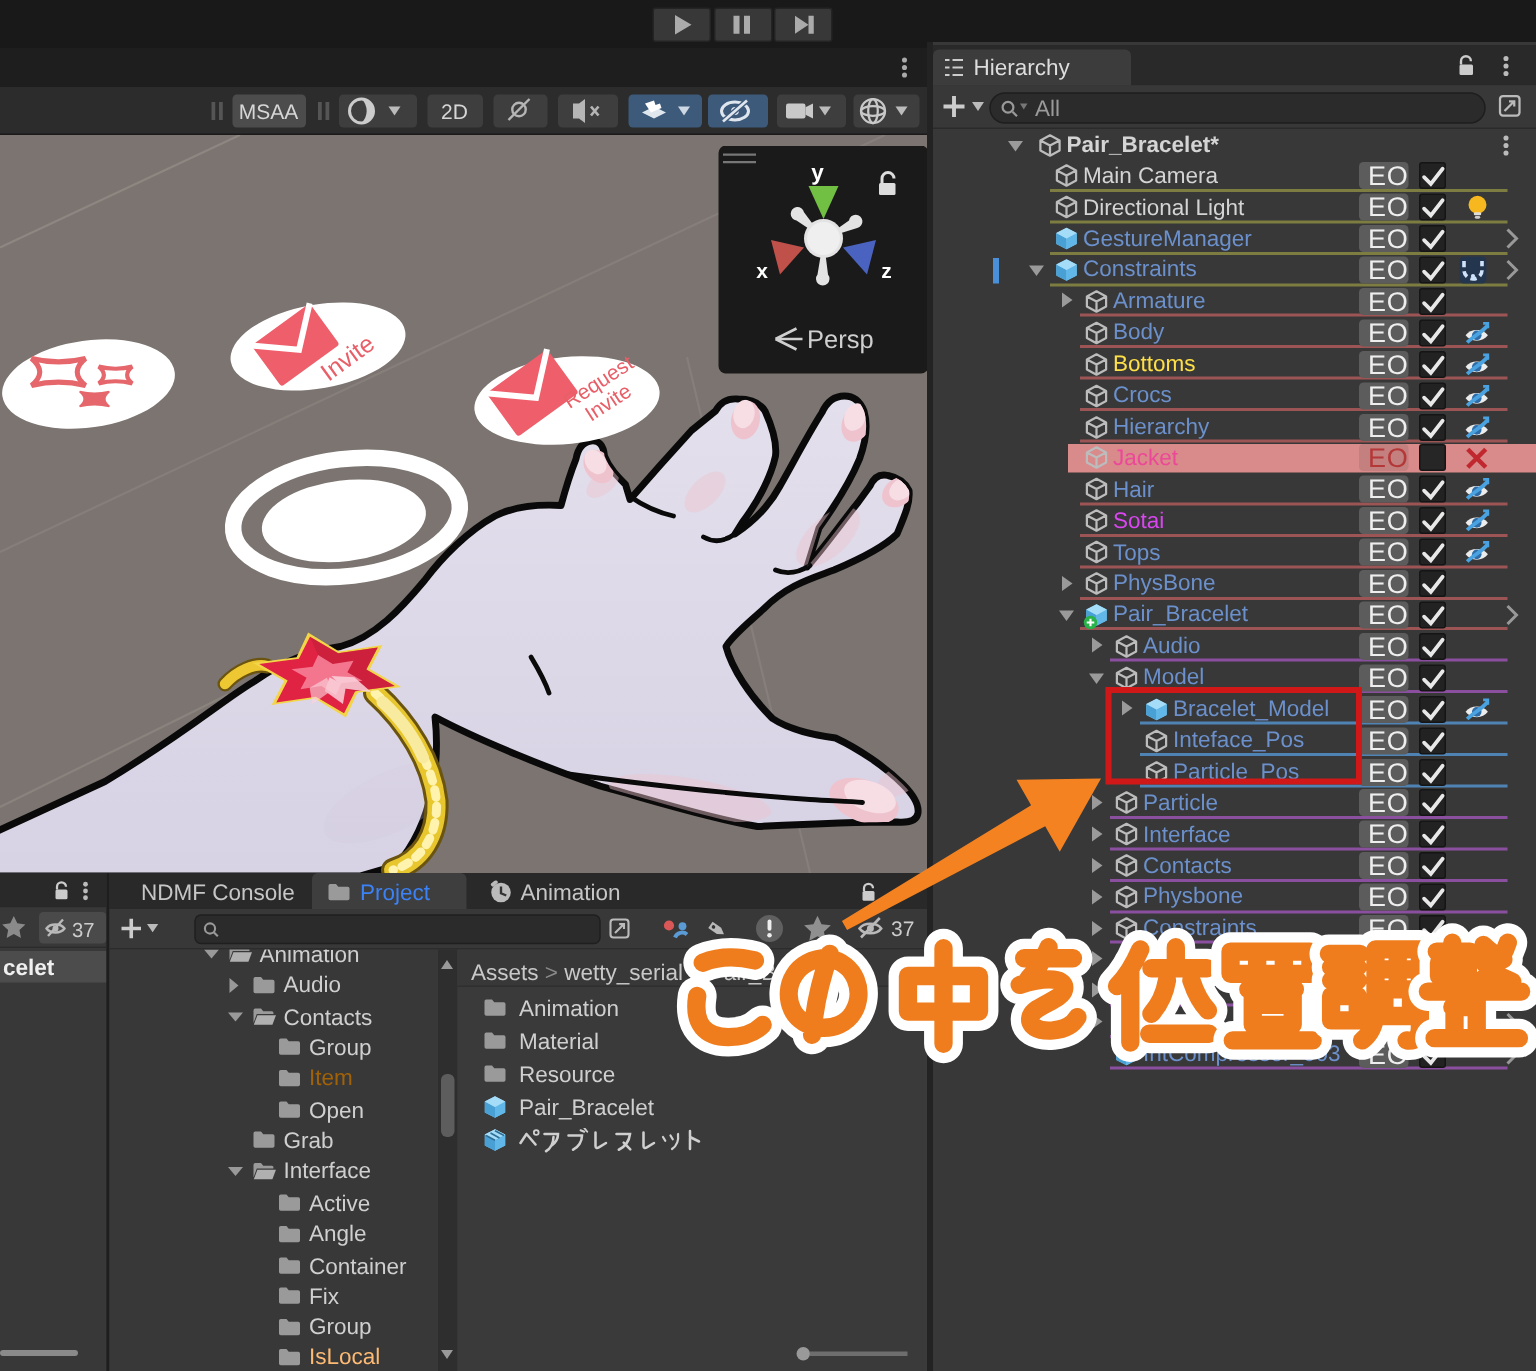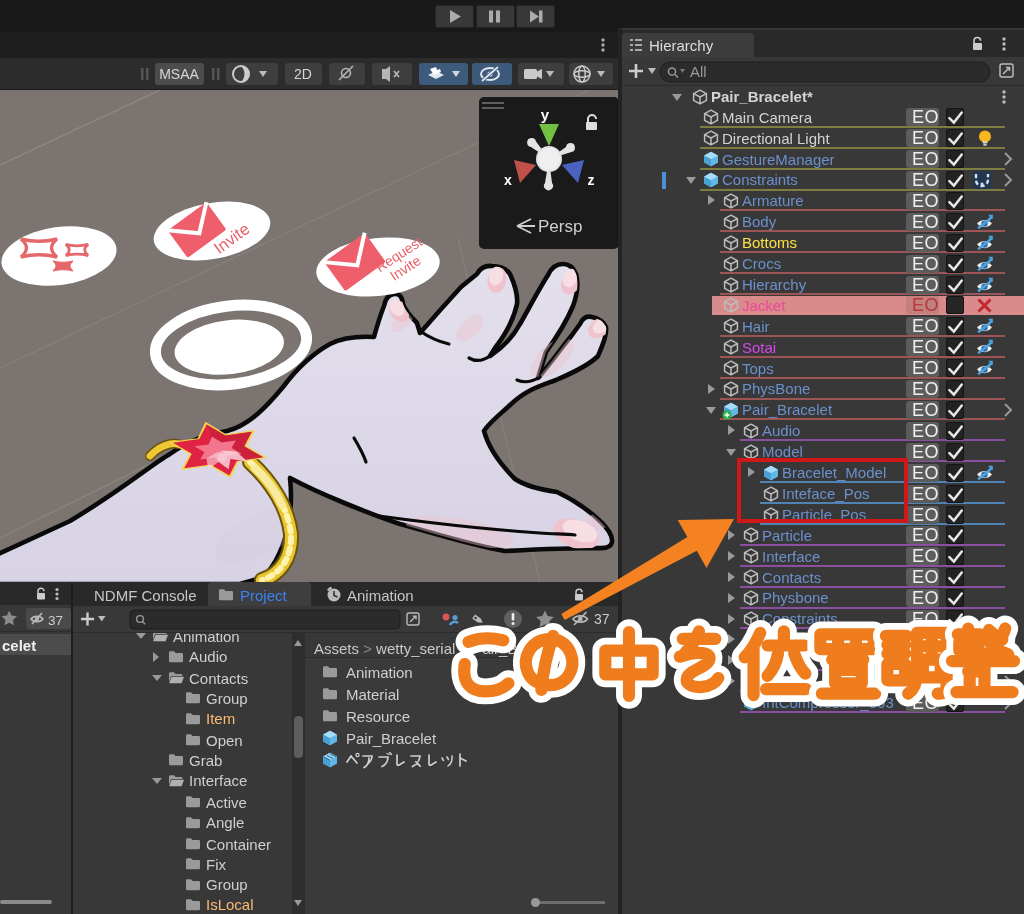--- a/index.html
+++ b/index.html
@@ -839,21 +839,21 @@
           <use href="#foldo"></use>
         </svg>
 <div class="row-label" style="left:189px;top:670px;color:#cfcfcf">Contacts</div>
 <svg class="abs" style="left:185px;top:690px" width="16" height="16">
           <use href="#fold"></use>
         </svg>
 <div class="row-label" style="left:206px;top:690px;color:#cfcfcf">Group</div>
 <svg class="abs" style="left:185px;top:711px" width="16" height="16">
           <use href="#fold"></use>
         </svg>
-<div class="row-label" style="left:206px;top:710px;color:#fdba74">Item</div>
+<div class="row-label" style="left:206px;top:710px;color:#a16207">Item</div>
 <svg class="abs" style="left:185px;top:732px" width="16" height="16">
           <use href="#fold"></use>
         </svg>
 <div class="row-label" style="left:206px;top:732px;color:#cfcfcf">Open</div>
 <svg class="abs" style="left:168px;top:752px" width="16" height="16">
           <use href="#fold"></use>
         </svg>
 <div class="row-label" style="left:189px;top:752px;color:#cfcfcf">Grab</div>
 <div class="tri" style="left:152px;top:778px;border-left:5px solid transparent;border-right:5px solid transparent;border-top:6.5px solid #999"></div>
 <svg class="abs" style="left:168px;top:773px" width="16" height="16">

